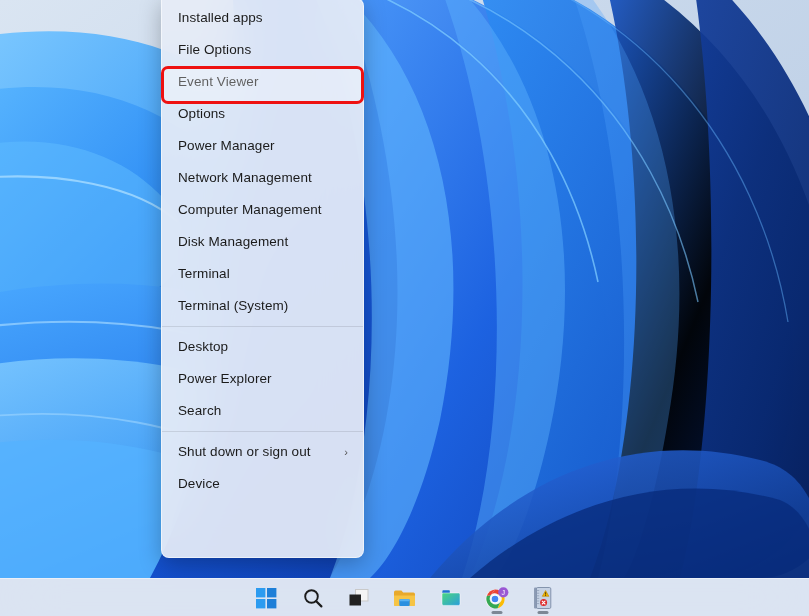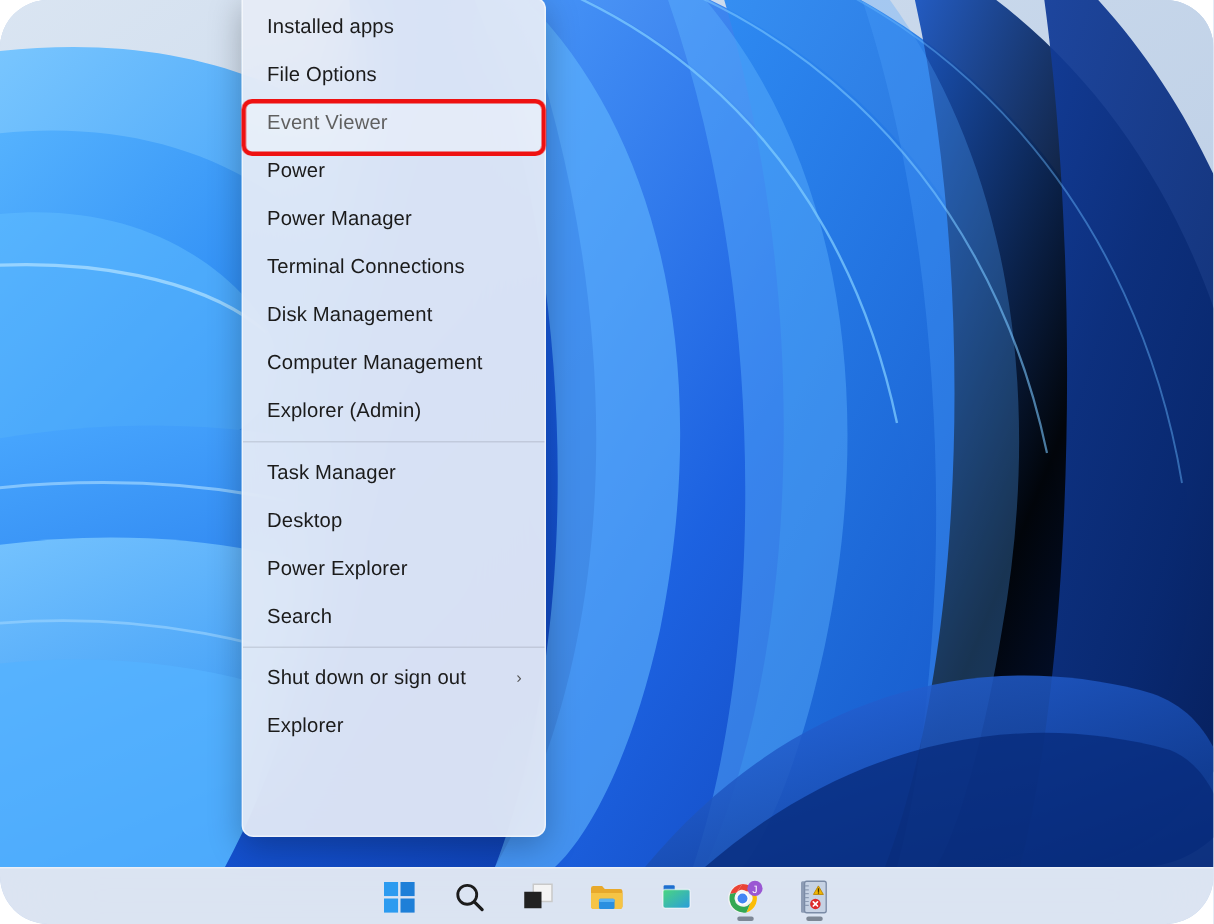--- a/index.html
+++ b/index.html
@@ -7,21 +7,20 @@
     width: 809px; height: 616px;
     overflow: hidden;
     font-family: "Liberation Sans", sans-serif;
   }
 
   #screen {
     position: relative;
     width: 809px; height: 616px;
     overflow: hidden;
     background: #c9d8ee;
-    border-radius: 32px;
   }
 
   
   #wallpaper {
     position: absolute;
     left: 0; top: 0;
     width: 809px; height: 578px;
     overflow: hidden;
     background: linear-gradient(160deg, #d4e0ef 0%, #c3d4ea 35%, #b9cbe4 100%);
   }
@@ -227,65 +226,65 @@
       <div class="menu-item">
         <span class="label">Installed apps</span>
       </div>
       <div class="menu-item">
         <span class="label">File Options</span>
       </div>
       <div class="menu-item">
         <span class="label">Event Viewer</span>
       </div>
       <div class="menu-item">
-        <span class="label">Power</span>
+        <span class="label">Options</span>
       </div>
       <div class="menu-item">
         <span class="label">Power Manager</span>
       </div>
       <div class="menu-item">
-        <span class="label">Terminal Connections</span>
+        <span class="label">Network Management</span>
+      </div>
+      <div class="menu-item">
+        <span class="label">Computer Management</span>
       </div>
       <div class="menu-item">
         <span class="label">Disk Management</span>
       </div>
       <div class="menu-item">
-        <span class="label">Computer Management</span>
-      </div>
-      <div class="menu-item">
-        <span class="label">Explorer (Admin)</span>
+        <span class="label">Terminal</span>
+      </div>
+      <div class="menu-item">
+        <span class="label">Terminal (System)</span>
       </div>
     </div>
 
     <div class="separator"></div>
 
     <div class="menu-group">
-      <div class="menu-item">
-        <span class="label">Task Manager</span>
-      </div>
       <div class="menu-item">
         <span class="label">Desktop</span>
       </div>
       <div class="menu-item">
         <span class="label">Power Explorer</span>
       </div>
       <div class="menu-item">
         <span class="label">Search</span>
       </div>
     </div>
 
     <div class="separator"></div>
 
     <div class="menu-group">
       <div class="menu-item">
         <span class="label">Shut down or sign out</span>
         <span class="chevron">›</span>
       </div>
       <div class="menu-item">
-        <span class="label">Explorer</span>
+        <span class="label">Device</span>
       </div>
     </div>
   </div>
 
   <div id="highlight-box"></div>
 
   <div id="taskbar">
     <div id="tb-icons">
 
       <div class="tb-btn">

